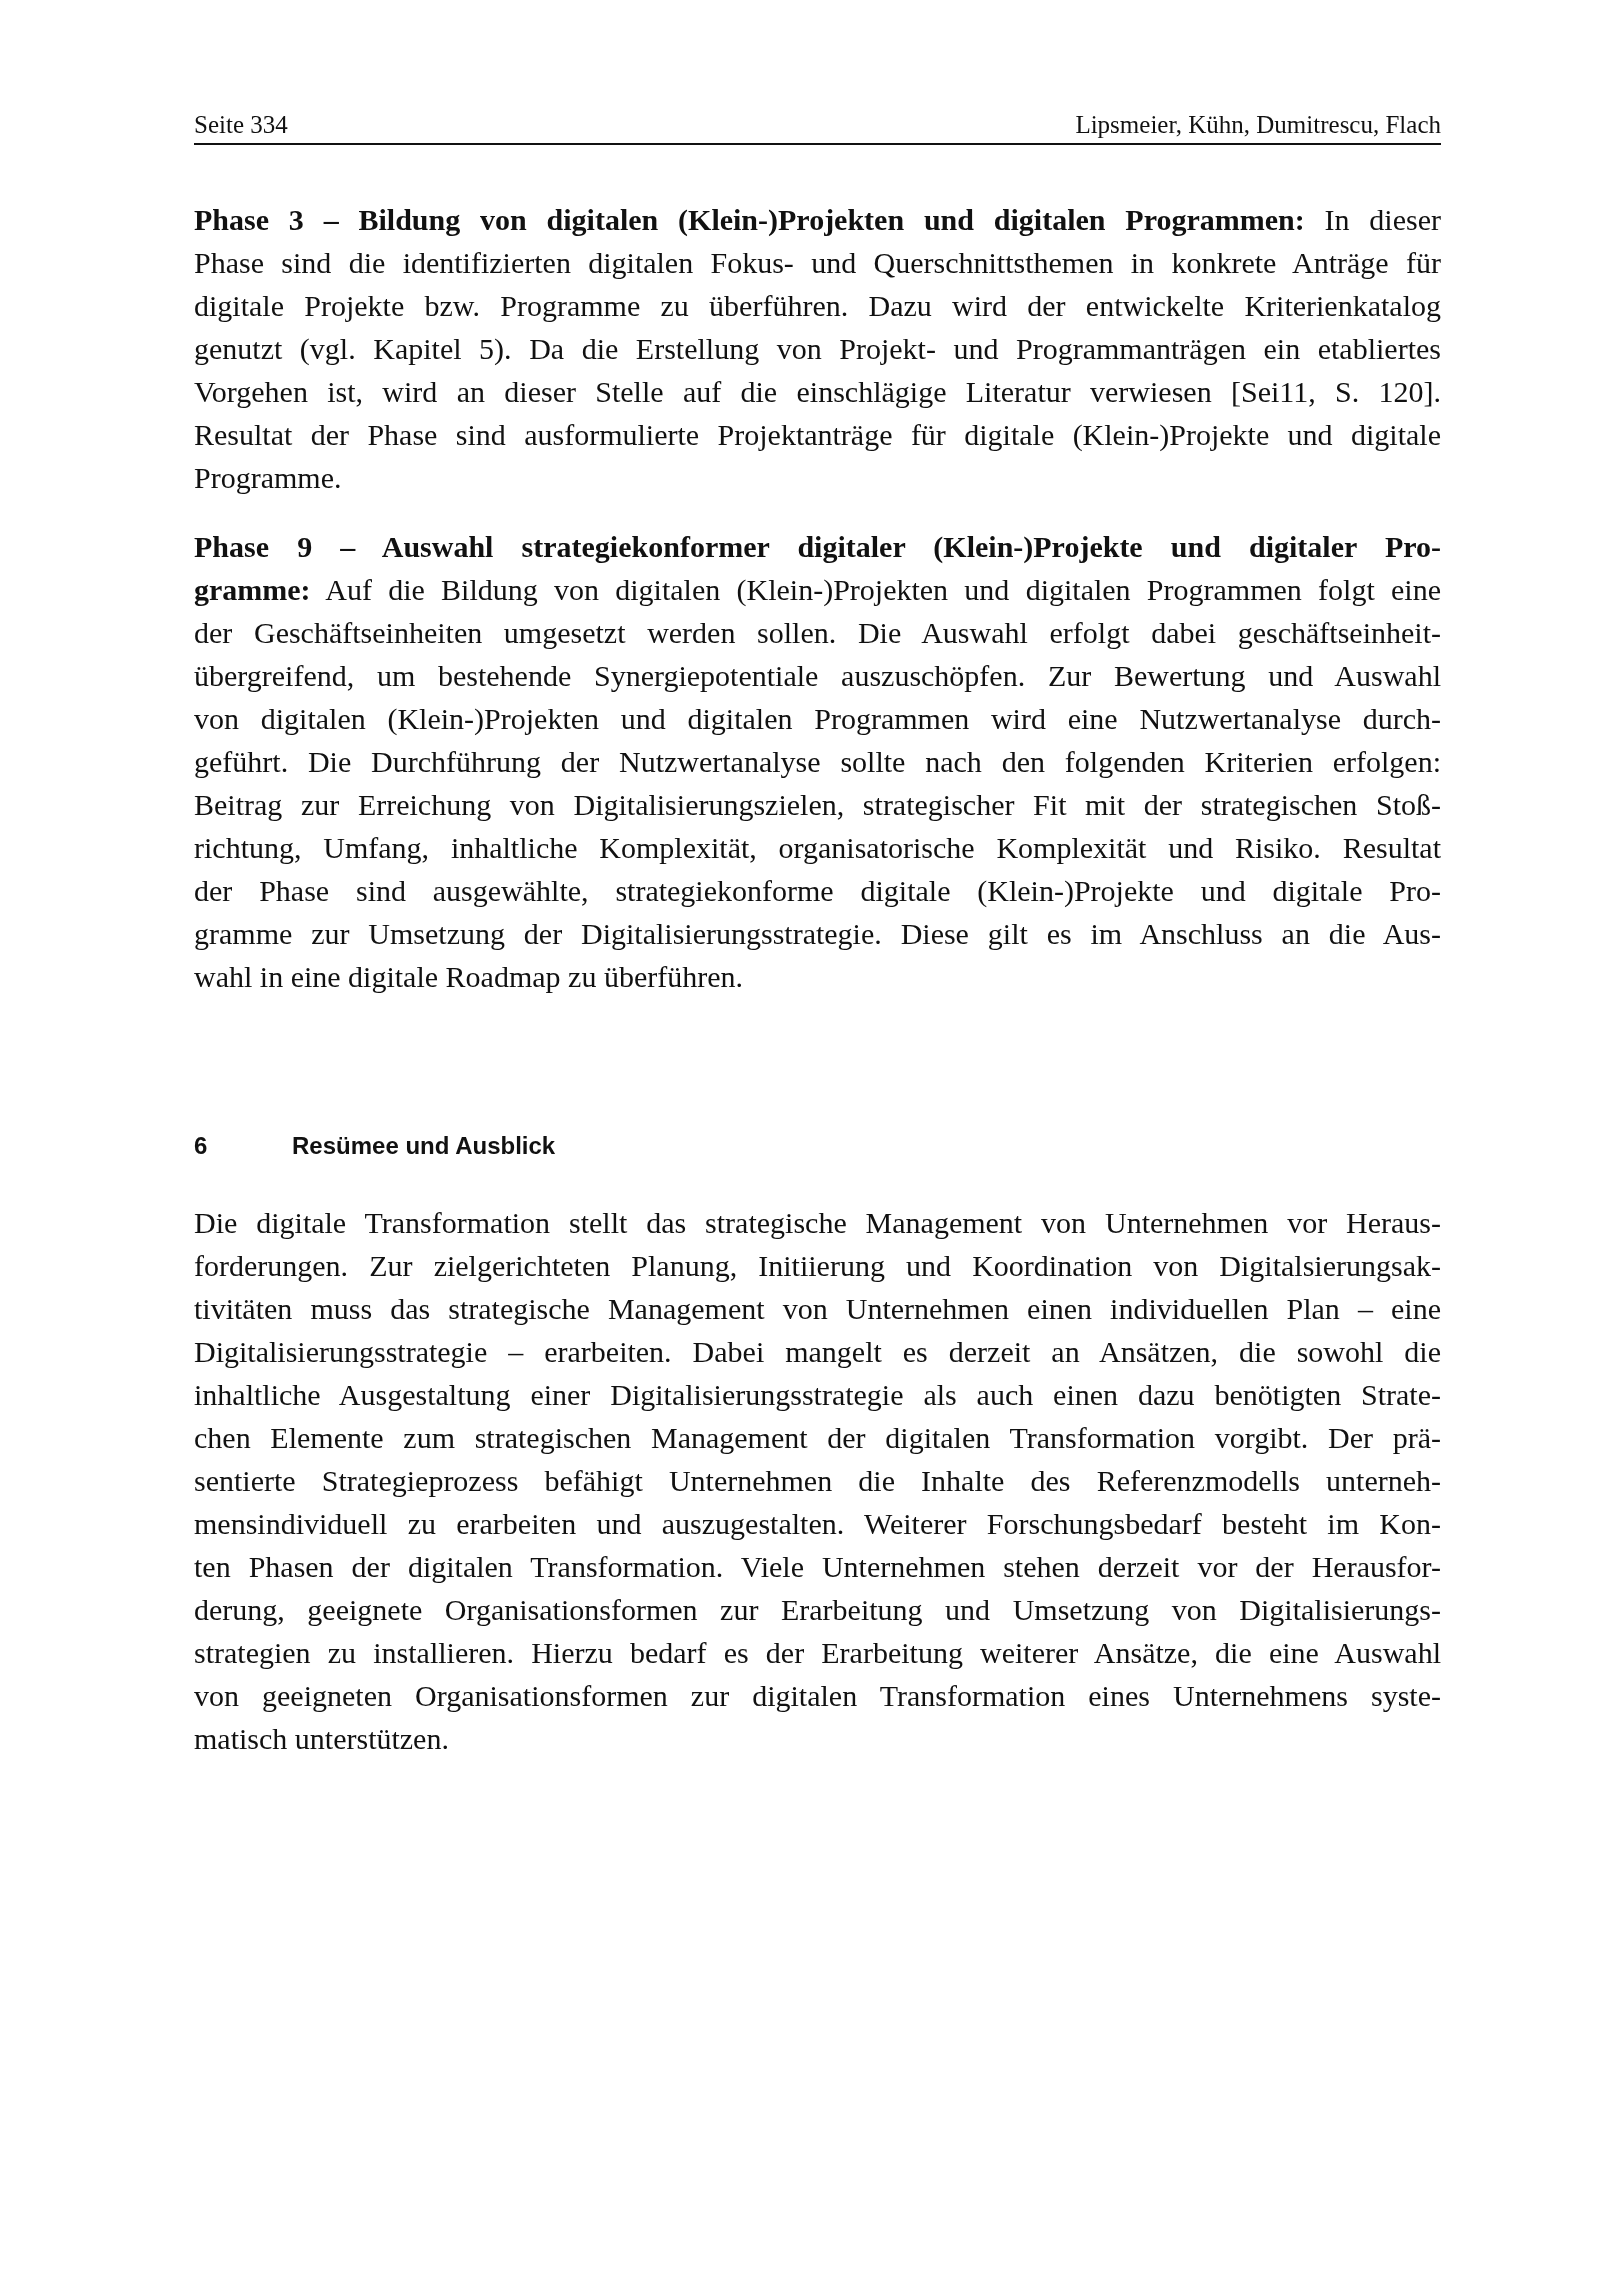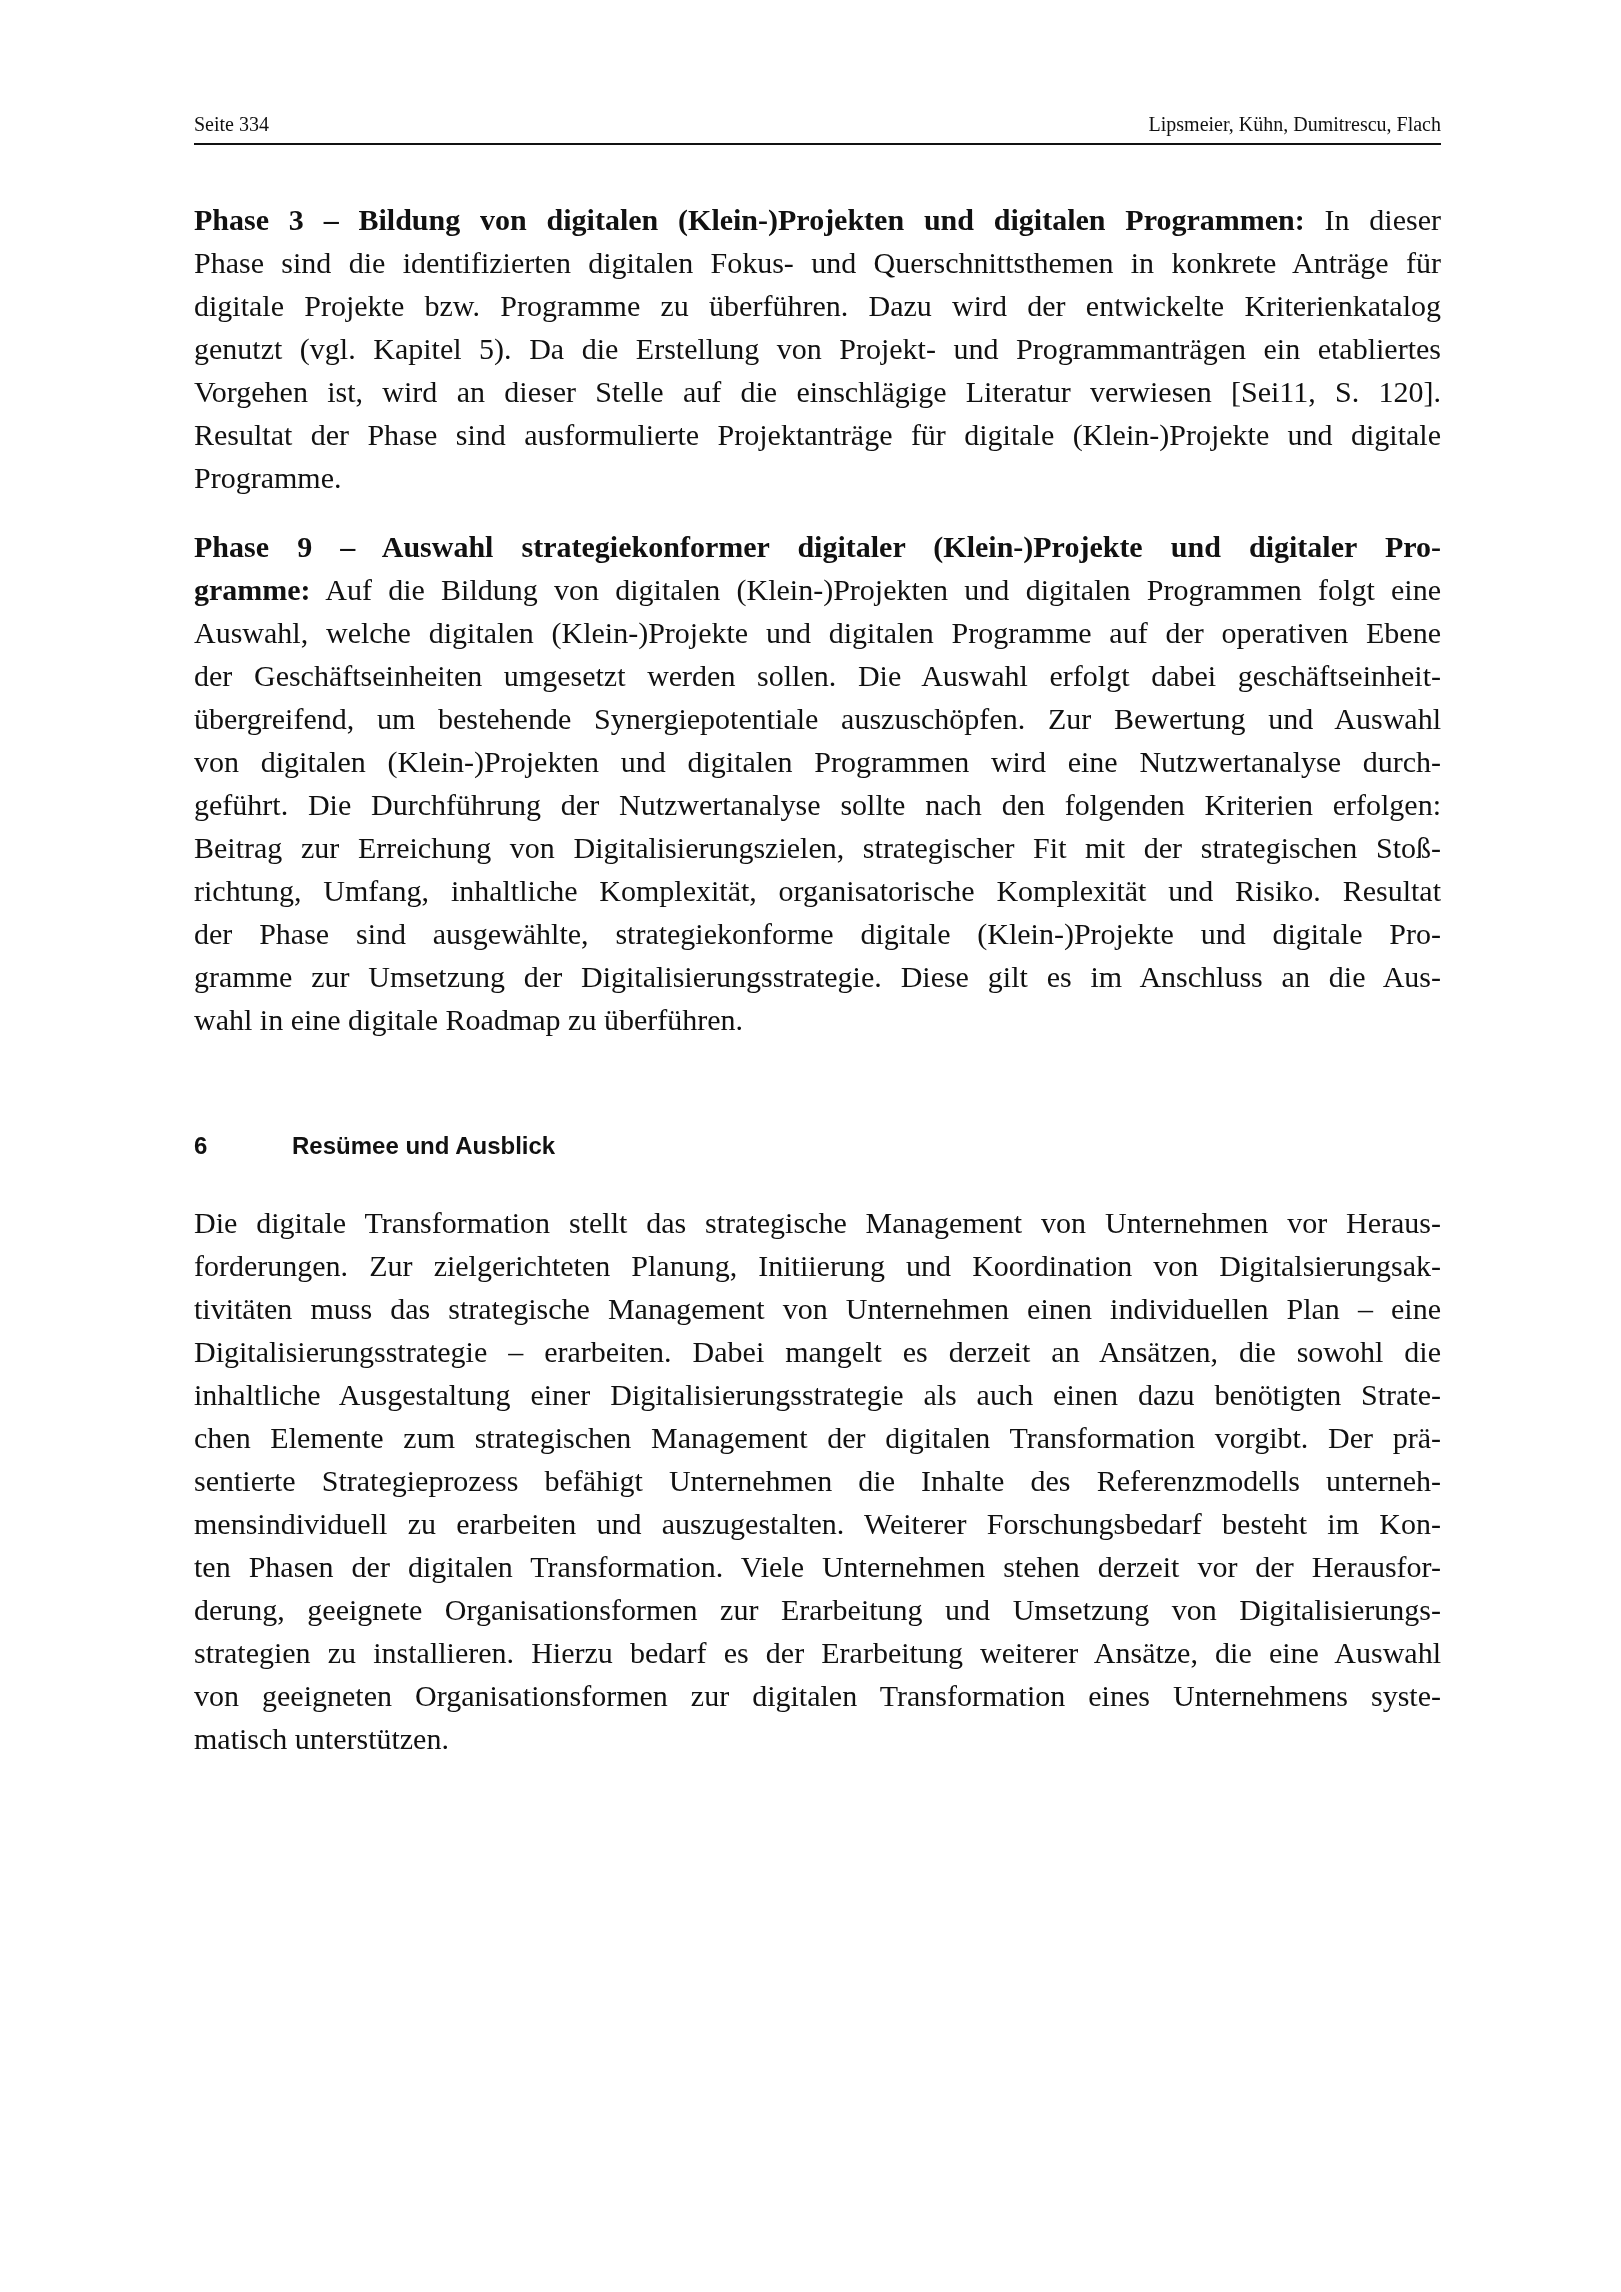--- a/index.html
+++ b/index.html
@@ -15,21 +15,21 @@
       color: #111111;
       font-family: "Liberation Serif", "DejaVu Serif", serif;
     }
     .page-header {
       position: absolute;
       left: 194px;
       top: 110px;
       width: 1247px;
       height: 33px;
       border-bottom: 2px solid #111111;
-      font-size: 20px;
+      font-size: 25px;
       line-height: 29px;
     }
     .page-header .left { position: absolute; left: 0; top: 0; }
     .page-header .right { position: absolute; right: 0; top: 0; }
 
     .block {
       position: absolute;
       left: 194px;
       width: 1247px;
     }
@@ -78,21 +78,20 @@
   <span class="line">digitale Projekte bzw. Programme zu überführen. Dazu wird der entwickelte Kriterienkatalog</span>
   <span class="line">genutzt (vgl. Kapitel 5). Da die Erstellung von Projekt- und Programmanträgen ein etabliertes</span>
   <span class="line">Vorgehen ist, wird an dieser Stelle auf die einschlägige Literatur verwiesen [Sei11, S. 120].</span>
   <span class="line">Resultat der Phase sind ausformulierte Projektanträge für digitale (Klein-)Projekte und digitale</span>
   <span class="line last">Programme.</span>
 </div>
 
 <div class="block" style="top: 525px;">
   <span class="line bold">Phase 9 – Auswahl strategiekonformer digitaler (Klein-)Projekte und digitaler Pro-</span>
   <span class="line"><span class="bold">gramme:</span><span> Auf die Bildung von digitalen (Klein-)Projekten und digitalen Programmen folgt eine</span></span>
-  <span class="line">Auswahl, welche digitalen (Klein-)Projekte und digitalen Programme auf der operativen Ebene</span>
   <span class="line">der Geschäftseinheiten umgesetzt werden sollen. Die Auswahl erfolgt dabei geschäftseinheit-</span>
   <span class="line">übergreifend, um bestehende Synergiepotentiale auszuschöpfen. Zur Bewertung und Auswahl</span>
   <span class="line">von digitalen (Klein-)Projekten und digitalen Programmen wird eine Nutzwertanalyse durch-</span>
   <span class="line">geführt. Die Durchführung der Nutzwertanalyse sollte nach den folgenden Kriterien erfolgen:</span>
   <span class="line">Beitrag zur Erreichung von Digitalisierungszielen, strategischer Fit mit der strategischen Stoß-</span>
   <span class="line">richtung, Umfang, inhaltliche Komplexität, organisatorische Komplexität und Risiko. Resultat</span>
   <span class="line">der Phase sind ausgewählte, strategiekonforme digitale (Klein-)Projekte und digitale Pro-</span>
   <span class="line">gramme zur Umsetzung der Digitalisierungsstrategie. Diese gilt es im Anschluss an die Aus-</span>
   <span class="line last">wahl in eine digitale Roadmap zu überführen.</span>
 </div>

